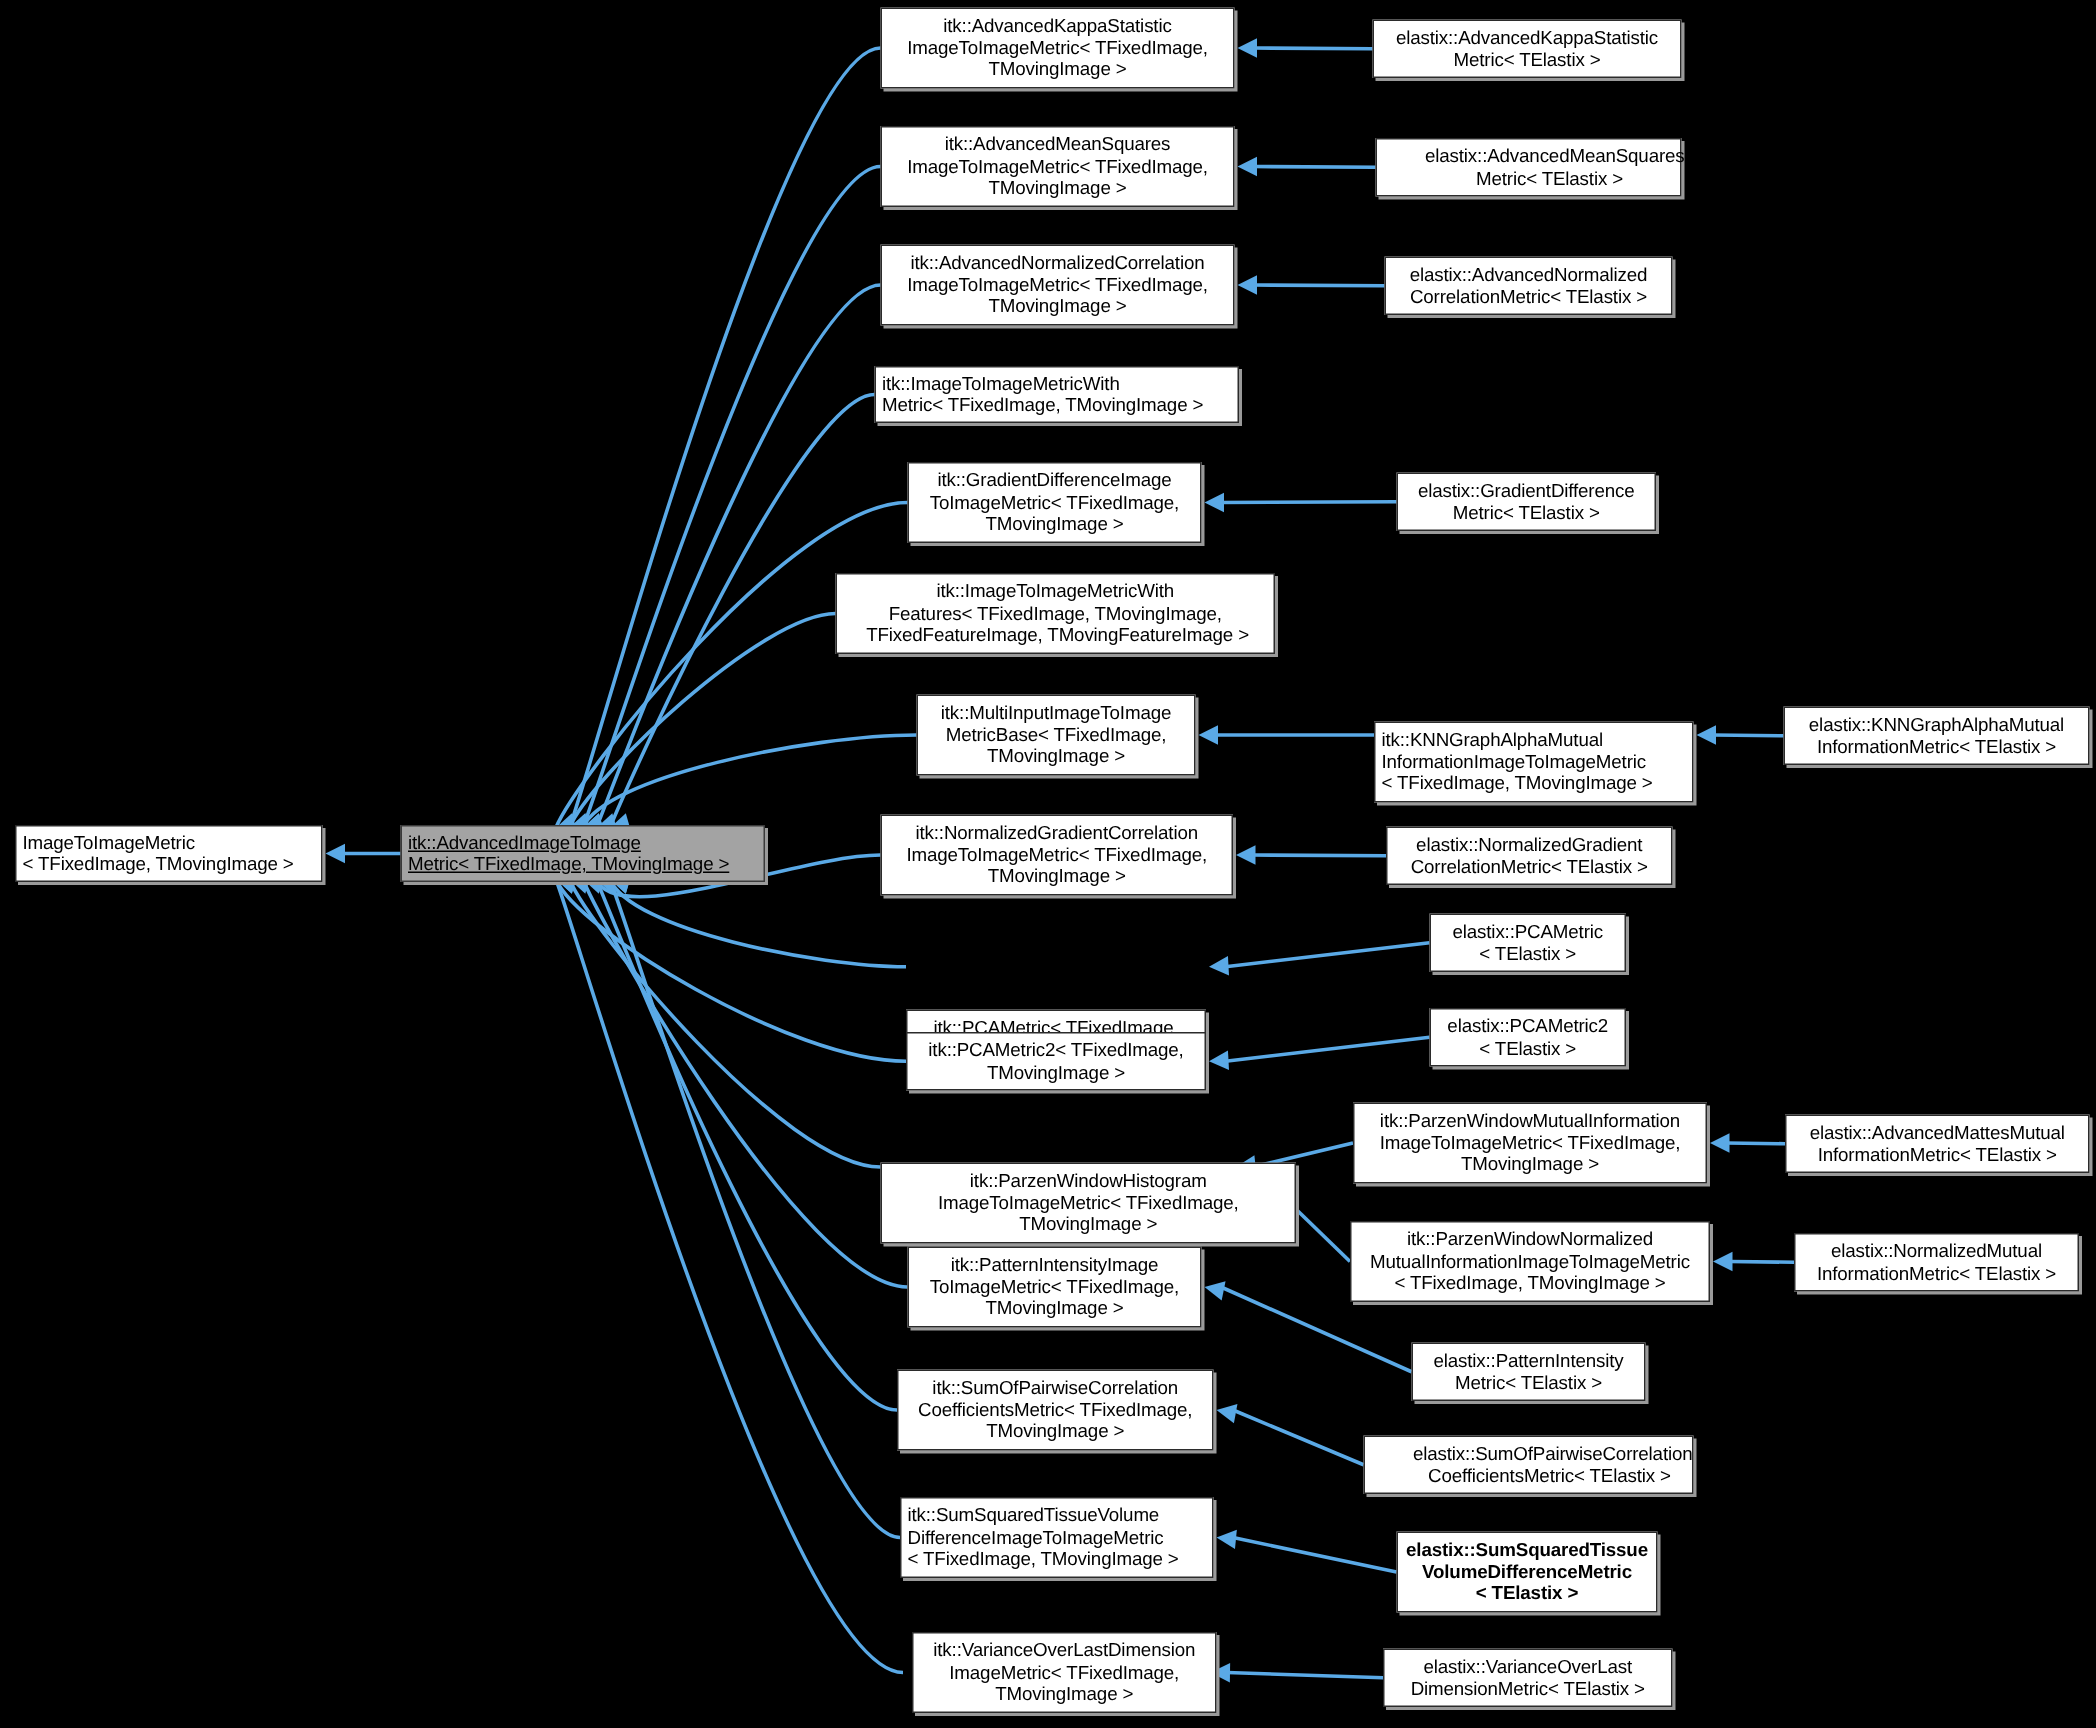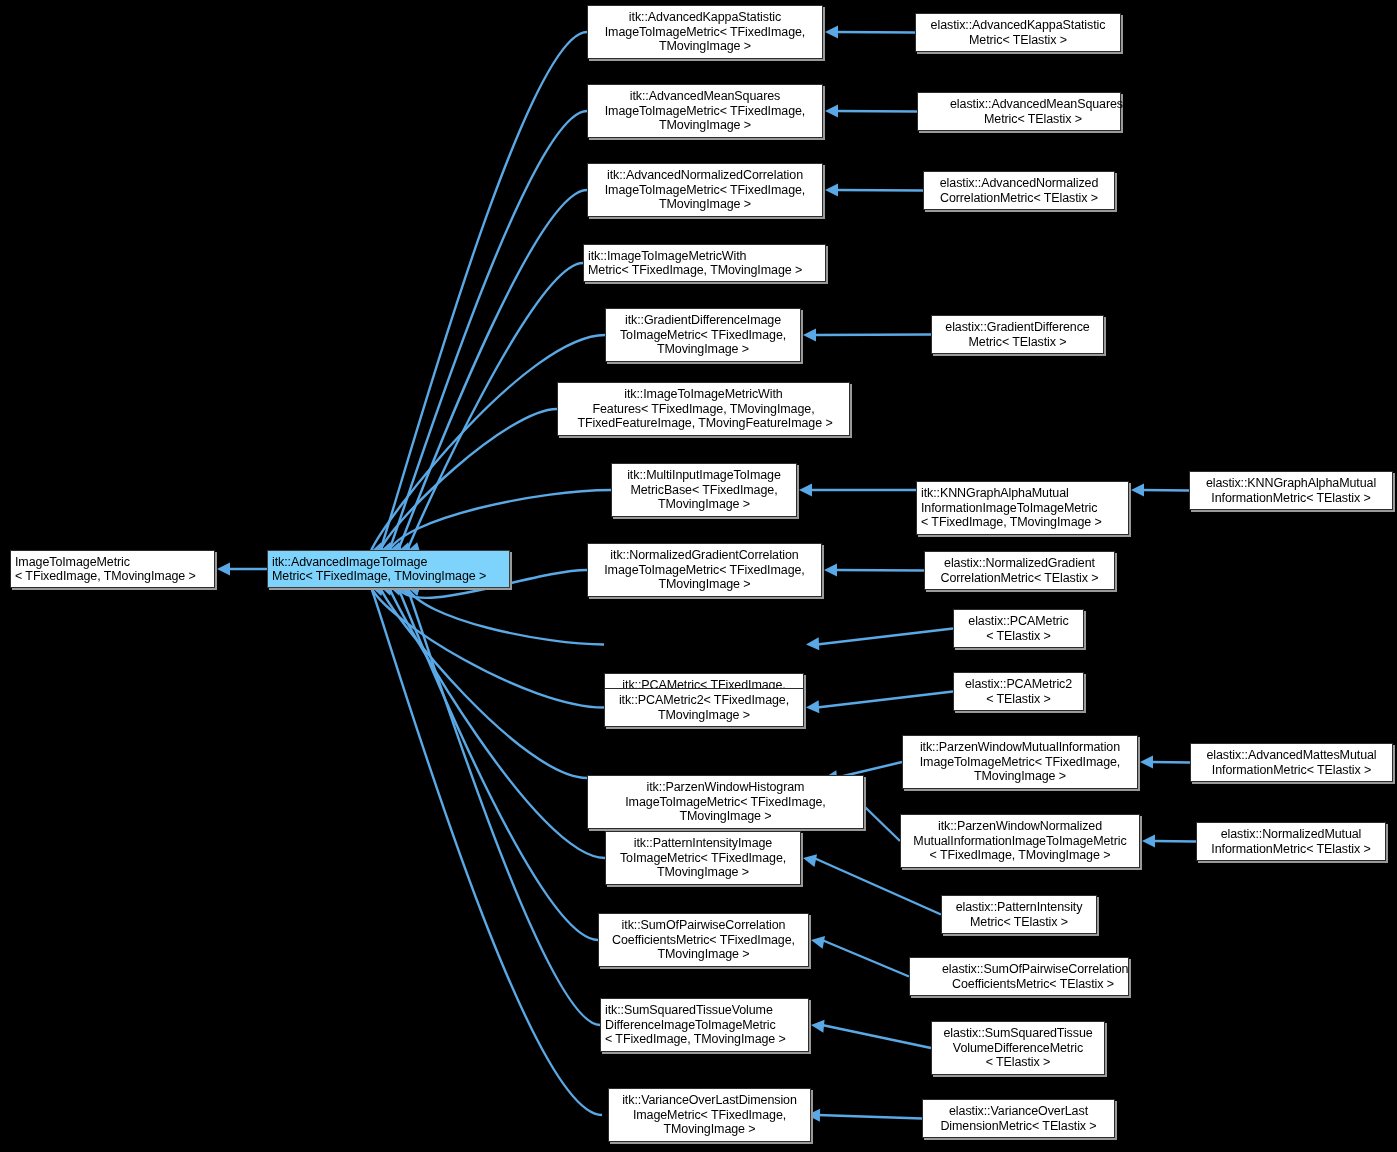--- a/index.html
+++ b/index.html
@@ -38,22 +38,23 @@
     justify-content: center;
     align-items: stretch;
     padding: 1px 4px;
     white-space: pre;
     letter-spacing: -0.1px;
   }
   .node.left {
     text-align: left;
   }
   .node.current {
-    background: #7dd3fc;
+    background: #a3a3a3;
     border: 1px solid #3a3a3a;
+    text-decoration: underline;
   }
   .node .ln {
     display: block;
   }
 </style>
 </head>
 <body>
 
 <div id="canvas">
   <svg id="edges" viewBox="0 0 1397 1152">
@@ -149,17 +150,17 @@
       <div class="node" style="left: 587px; top: 775px; width: 277px; height: 54px;"><span class="ln">itk::ParzenWindowHistogram</span><span class="ln">ImageToImageMetric&lt; TFixedImage,</span><span class="ln">TMovingImage &gt;</span></div>
       <div class="node" style="left: 902px; top: 735px; width: 236px; height: 54px;"><span class="ln">itk::ParzenWindowMutualInformation</span><span class="ln">ImageToImageMetric&lt; TFixedImage,</span><span class="ln">TMovingImage &gt;</span></div>
       <div class="node" style="left: 1190px; top: 743px; width: 203px; height: 39px;"><span class="ln">elastix::AdvancedMattesMutual</span><span class="ln">InformationMetric&lt; TElastix &gt;</span></div>
       <div class="node" style="left: 900px; top: 814px; width: 240px; height: 54px;"><span class="ln">itk::ParzenWindowNormalized</span><span class="ln">MutualInformationImageToImageMetric</span><span class="ln">&lt; TFixedImage, TMovingImage &gt;</span></div>
       <div class="node" style="left: 1196px; top: 822px; width: 190px; height: 39px;"><span class="ln">elastix::NormalizedMutual</span><span class="ln">InformationMetric&lt; TElastix &gt;</span></div>
       <div class="node" style="left: 605px; top: 831px; width: 196px; height: 54px;"><span class="ln">itk::PatternIntensityImage</span><span class="ln">ToImageMetric&lt; TFixedImage,</span><span class="ln">TMovingImage &gt;</span></div>
       <div class="node" style="left: 941px; top: 895px; width: 156px; height: 39px;"><span class="ln">elastix::PatternIntensity</span><span class="ln">Metric&lt; TElastix &gt;</span></div>
       <div class="node" style="left: 598px; top: 913px; width: 211px; height: 54px;"><span class="ln">itk::SumOfPairwiseCorrelation</span><span class="ln">CoefficientsMetric&lt; TFixedImage,</span><span class="ln">TMovingImage &gt;</span></div>
       <div class="node" style="left: 909px; top: 957px; width: 220px; height: 39px; padding-left: 32px;"><span class="ln">elastix::SumOfPairwiseCorrelation</span><span class="ln">CoefficientsMetric&lt; TElastix &gt;</span></div>
       <div class="node left" style="left: 600px; top: 998px; width: 209px; height: 54px;"><span class="ln">itk::SumSquaredTissueVolume</span><span class="ln">DifferenceImageToImageMetric</span><span class="ln">&lt; TFixedImage, TMovingImage &gt;</span></div>
-      <div class="node" style="left: 931px; top: 1021px; width: 174px; height: 54px;"><span class="ln">elastix::SumSquaredTissue</span><span class="ln">VolumeDifferenceMetric</span><span class="ln">&lt; TElastix &gt;</span></div>
+      <div class="node" style="left: 931px; top: 1021px; width: 174px; height: 54px; font-weight: bold;"><span class="ln">elastix::SumSquaredTissue</span><span class="ln">VolumeDifferenceMetric</span><span class="ln">&lt; TElastix &gt;</span></div>
       <div class="node" style="left: 608px; top: 1088px; width: 203px; height: 54px;"><span class="ln">itk::VarianceOverLastDimension</span><span class="ln">ImageMetric&lt; TFixedImage,</span><span class="ln">TMovingImage &gt;</span></div>
       <div class="node" style="left: 922px; top: 1099px; width: 193px; height: 39px;"><span class="ln">elastix::VarianceOverLast</span><span class="ln">DimensionMetric&lt; TElastix &gt;</span></div>
     </div>
 </div>
 
 </body></html>

